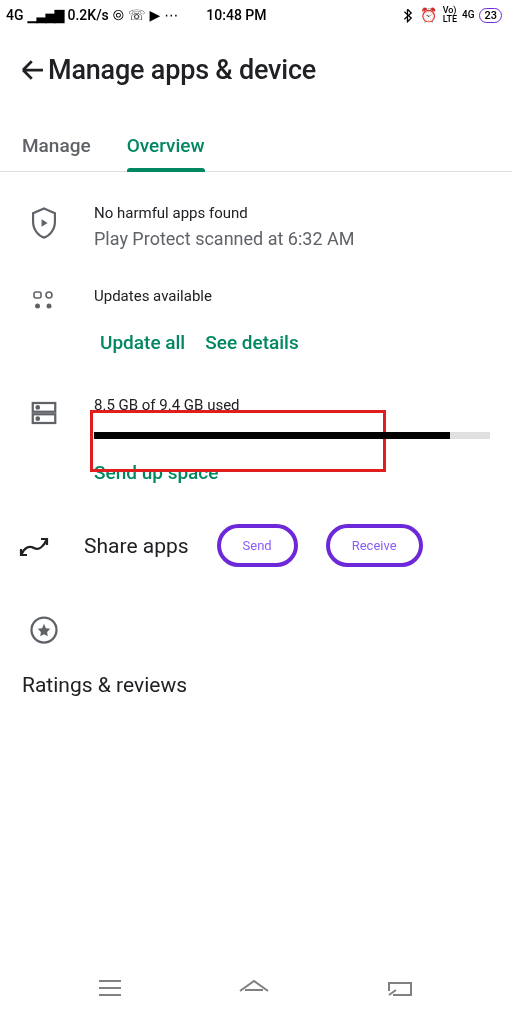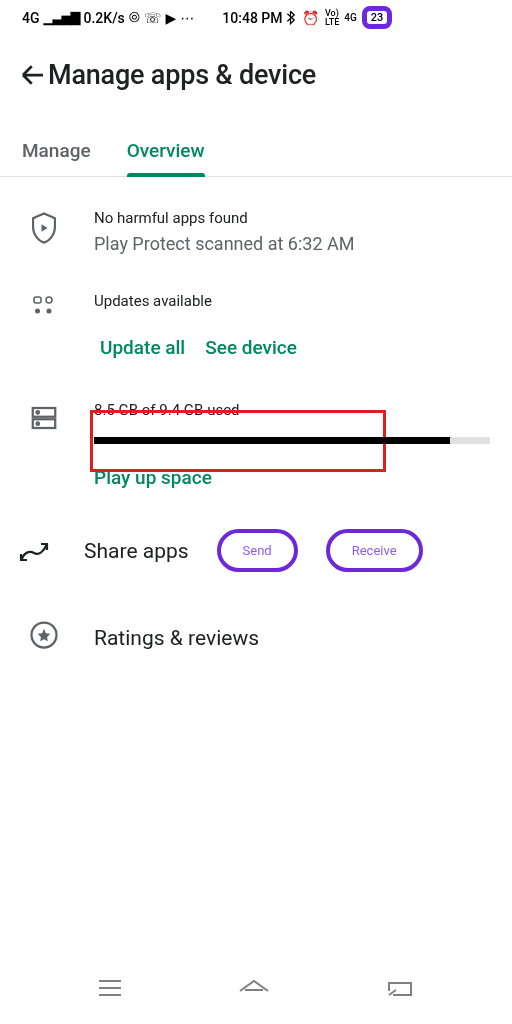--- a/index.html
+++ b/index.html
@@ -8,31 +8,31 @@
       height: 1024px;
       font-family: -apple-system, BlinkMacSystemFont, 'Roboto', 'Segoe UI', sans-serif;
       background: #fff;
       color: #202124;
       overflow: hidden;
       position: relative;
     }
     .status-bar {
       display: flex;
       align-items: center;
-      justify-content: flex-start;
-      padding: 6px 10px 6px 22px;
+      justify-content: space-between;
+      padding: 6px 10px 6px 6px;
       font-size: 14px;
       font-weight: 500;
       color: #000;
     }
     .status-left { display: flex; align-items: center; gap: 4px; }
     .status-right { display: flex; align-items: center; gap: 5px; }
     .signal { letter-spacing: -1px; font-size: 13px;}
     .battery-pill {
-      border: 5px solid #6d28d9; border-radius: 8px;
+      border: 1px solid #6d28d9; border-radius: 8px;
       padding: 0 4px; font-size: 11px; display: inline-flex; align-items: center;
     }
     .header {
       display: flex;
       align-items: center;
       padding: 24px 18px 28px 18px;
     }
     .header h1 { font-size: 27px; font-weight: 500; letter-spacing: -0.2px; }
     .back-arrow { font-size: 28px; color: #202124; line-height: 1; }
     .tabs {
@@ -114,23 +114,24 @@
     .share-label { font-size: 21px; flex: 0 0 auto; }
     .pill-btn {
       border: 4px solid #6d28d9;
       border-radius: 22px;
       padding: 10px 22px;
       font-size: 13px;
       color: #8b5cf6;
     }
     .ratings-row {
       display: flex;
-      align-items: flex-end;
+      align-items: flex-start;
       padding: 16px 22px;
       gap: 28px;
+      flex-direction: column;
     }
     .ratings-label { font-size: 21px; }
     .nav-bar {
       position: absolute;
       bottom: 0; left: 0; right: 0;
       height: 62px;
       display: flex;
       justify-content: space-around;
       align-items: center;
       padding: 0 40px 10px 40px;
@@ -202,21 +203,21 @@
         <rect x="2" y="3" width="7" height="6" rx="2" stroke="#5f6368" stroke-width="1.6" fill="none"></rect>
         <circle cx="17" cy="6" r="3" stroke="#5f6368" stroke-width="1.6" fill="none"></circle>
         <circle cx="5.5" cy="17" r="2.5"></circle>
         <circle cx="17" cy="17" r="2.5"></circle>
       </svg>
     </div>
     <div class="body-col">
       <div class="section-title">Updates available</div>
       <div class="green-actions">
         <span class="green-link">Update all</span>
-        <span class="green-link">See device</span>
+        <span class="green-link">See details</span>
       </div>
     </div>
   </div>
 
   <div class="highlight-box"></div>
 
   <div class="section tight">
     <div class="icon-col">
       <svg width="30" height="30" viewBox="0 0 24 24" fill="none" stroke="#5f6368" stroke-width="1.8">
         <rect x="3" y="4" width="18" height="7"></rect>
@@ -225,21 +226,21 @@
         <circle cx="7" cy="16.5" r="1" fill="#5f6368"></circle>
       </svg>
     </div>
     <div class="body-col">
       <div class="section-title">8.5 GB of 9.4 GB used</div>
       <div class="progress-wrap">
         <div class="progress">
           <div class="progress-fill"></div>
         </div>
       </div>
-      <div class="free-up">Play up space</div>
+      <div class="free-up">Send up space</div>
     </div>
   </div>
 
   <div class="share-row">
     <div class="icon-col">
       <svg width="34" height="24" viewBox="0 0 34 24" fill="none" stroke="#202124" stroke-width="2.2">
         <path d="M4 20 C7 13 12 10 17 13 C22 16 27 11 30 4"></path>
         <path d="M24 4 L30 4 L30 10"></path>
         <path d="M10 20 L4 20 L4 14"></path>
       </svg>

